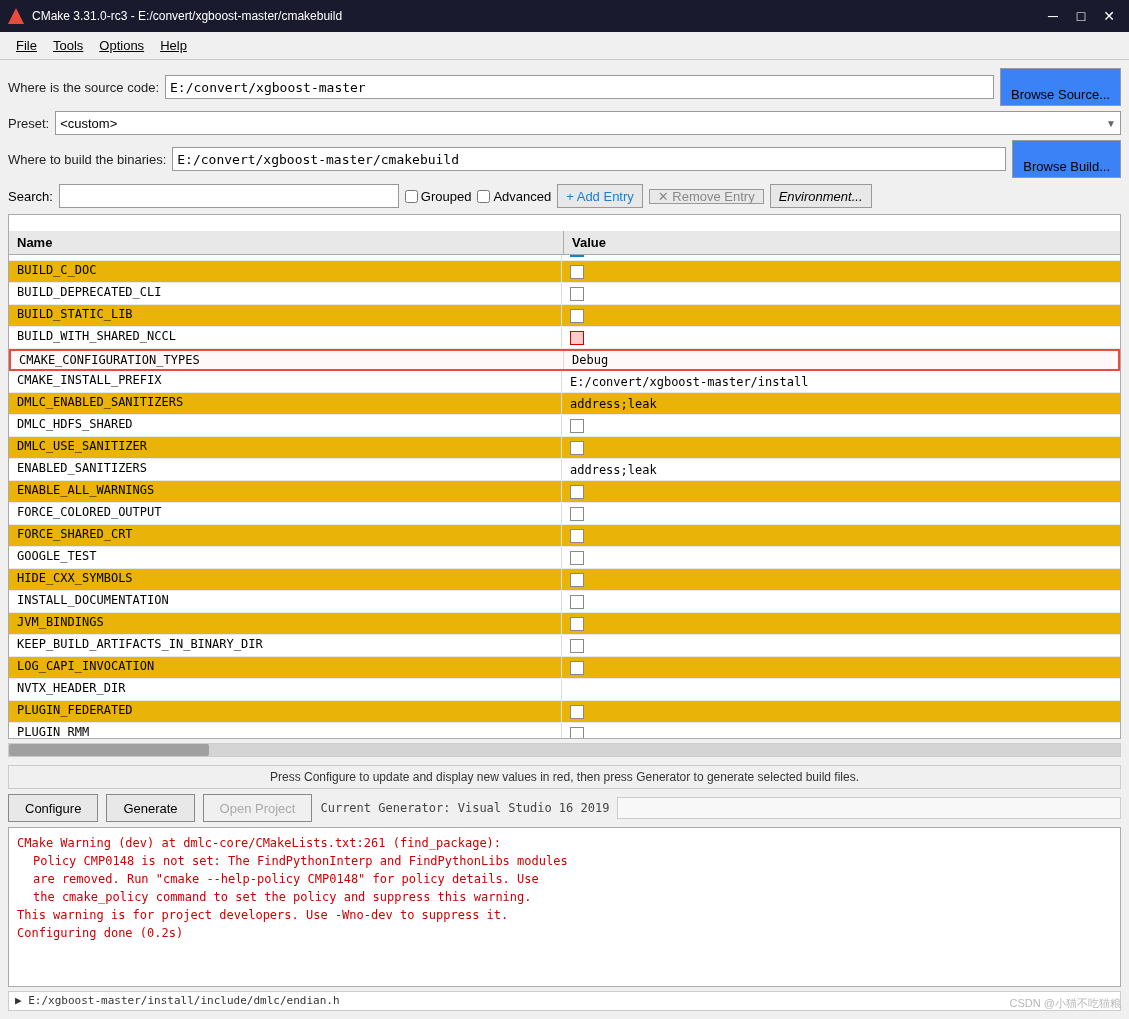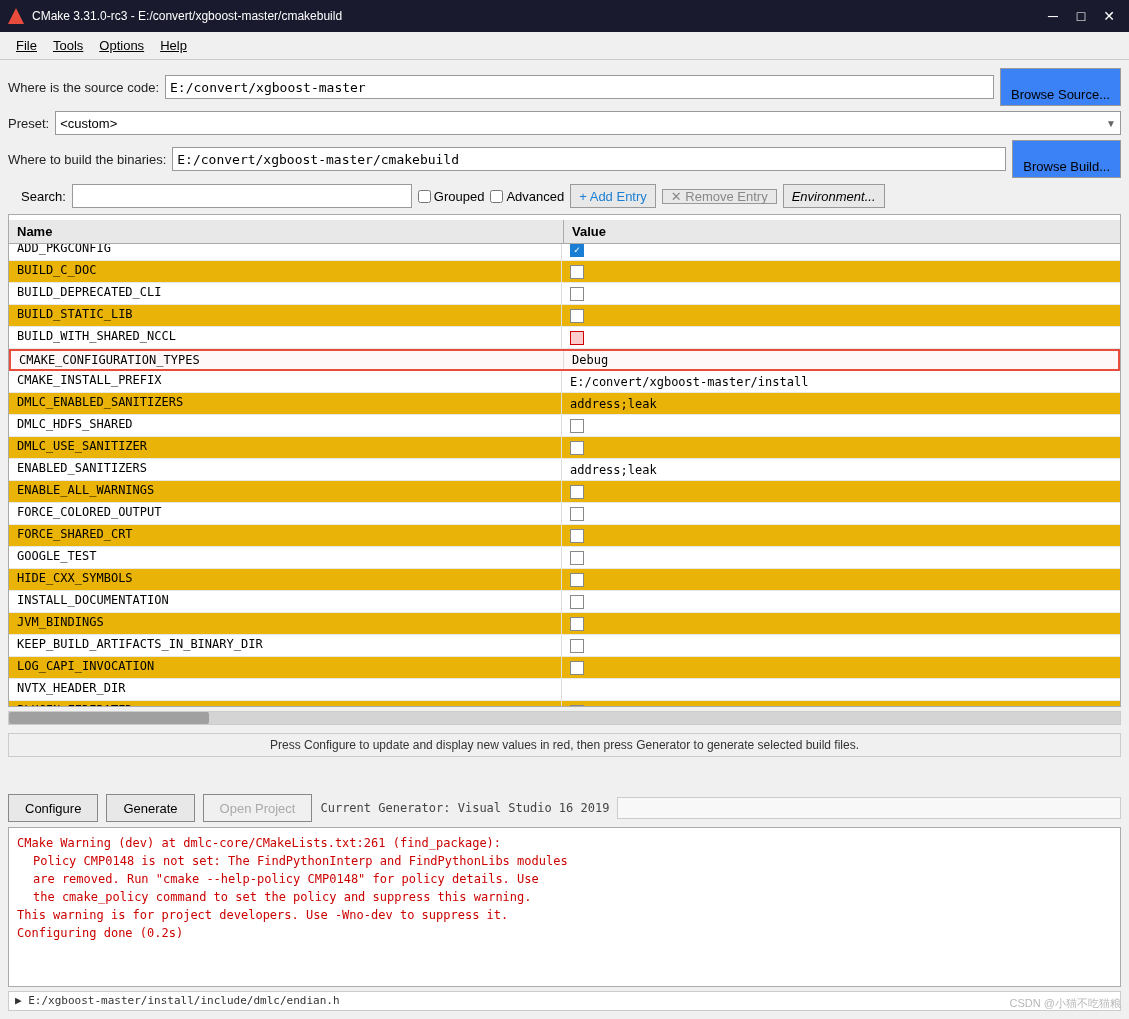--- a/index.html
+++ b/index.html
@@ -96,21 +96,20 @@
       height: 24px;
       white-space: nowrap;
     }
 
     
     .toolbar-row {
       display: flex;
       align-items: center;
       gap: 6px;
       min-height: 28px;
-      margin-left: 13px;
     }
     .search-label { font-size: 13px; }
     .search-input {
       width: 340px;
       height: 24px;
       border: 1px solid #999;
       background: white;
       padding: 2px 4px;
       font-size: 13px;
     }
@@ -163,21 +162,21 @@
       background: white;
       overflow-y: auto;
       overflow-x: hidden;
       position: relative;
     }
     .table-header {
       display: flex;
       background: #e8e8e8;
       border-bottom: 1px solid #aaa;
       position: sticky;
-      top: 5px;
+      top: 16px;
       z-index: 2;
     }
     .table-header-name {
       width: 555px;
       min-width: 555px;
       padding: 4px 8px;
       font-weight: bold;
       border-right: 1px solid #aaa;
     }
     .table-header-value {
@@ -273,21 +272,20 @@
       text-align: center;
       color: #333;
     }
 
     
     .action-row {
       display: flex;
       align-items: center;
       gap: 8px;
       min-height: 30px;
-      margin-top: 32px;
     }
     .action-btn {
       background: #e8e8e8;
       border: 1px solid #888;
       padding: 4px 16px;
       font-size: 13px;
       cursor: pointer;
       height: 28px;
     }
     .action-btn.disabled {

